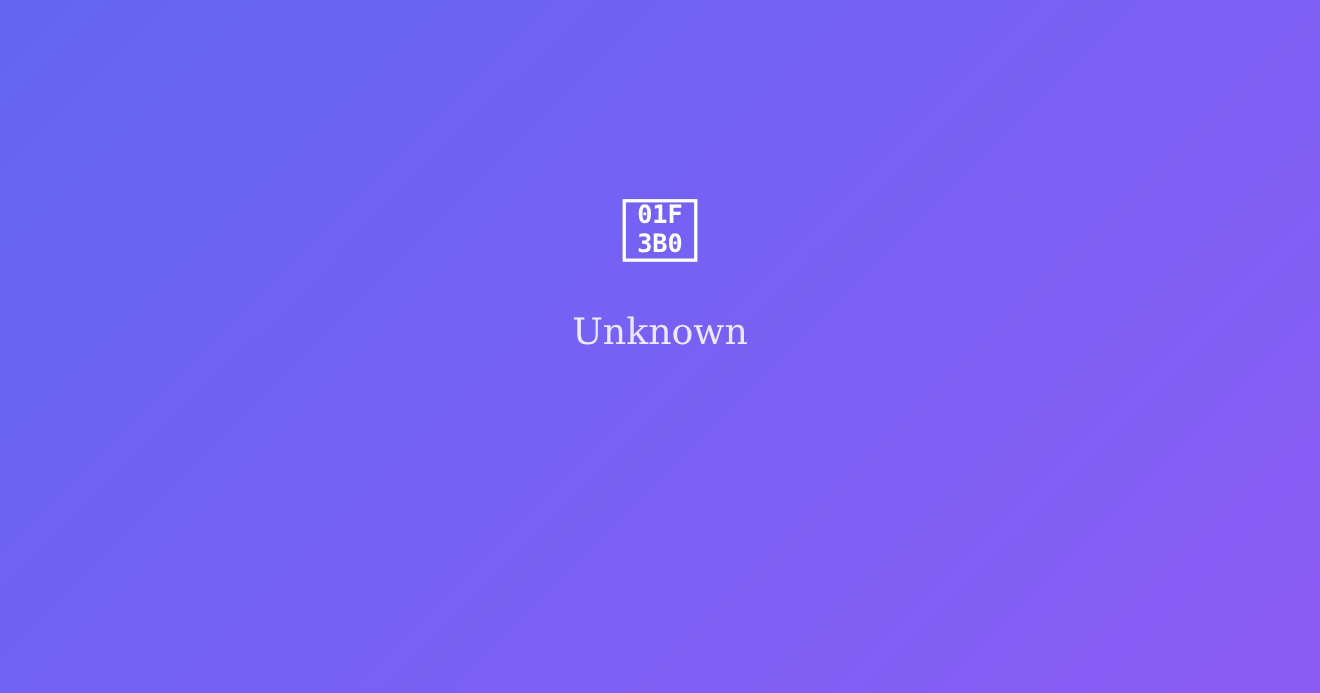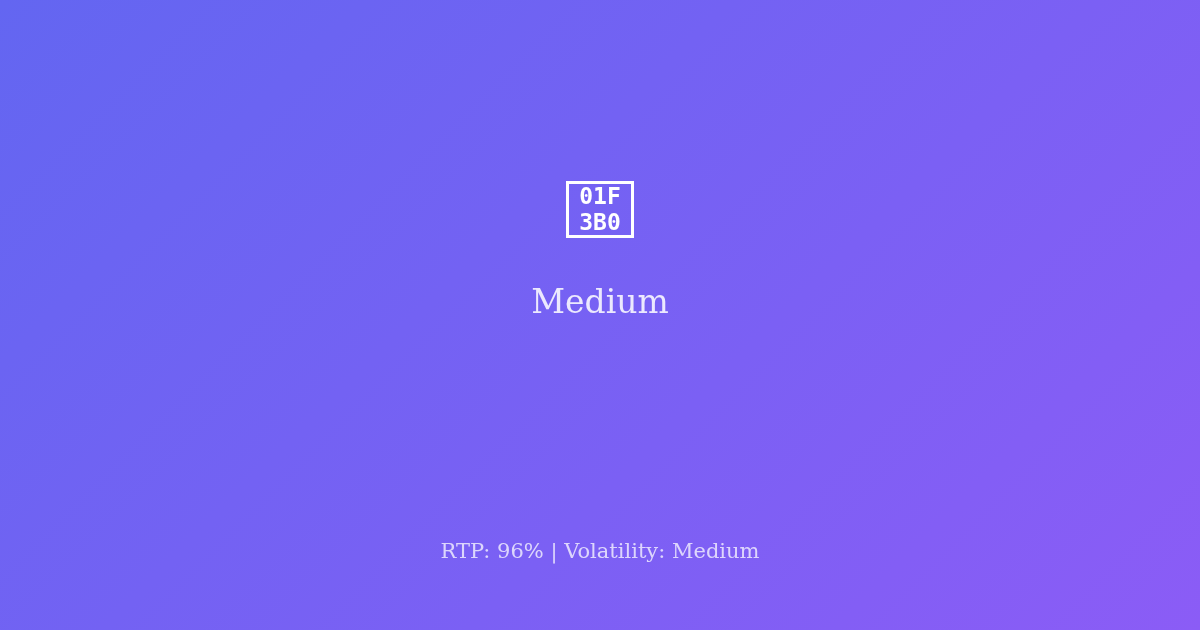--- a/index.html
+++ b/index.html
@@ -119,21 +119,18 @@
     <div class="title-row">
 
       <div class="tofu">
         <span>01F</span>
         <span>3B0</span>
       </div>
 
 
     </div>
 
-    <p class="subtitle">Medium</p>
+    <p class="subtitle">Unknown</p>
 
   </div>
 
-  <div class="footer">
-    <span class="footer-text">RTP: 96% | Volatility: Medium</span>
-  </div>
 
 </div>
 
 </body></html>

